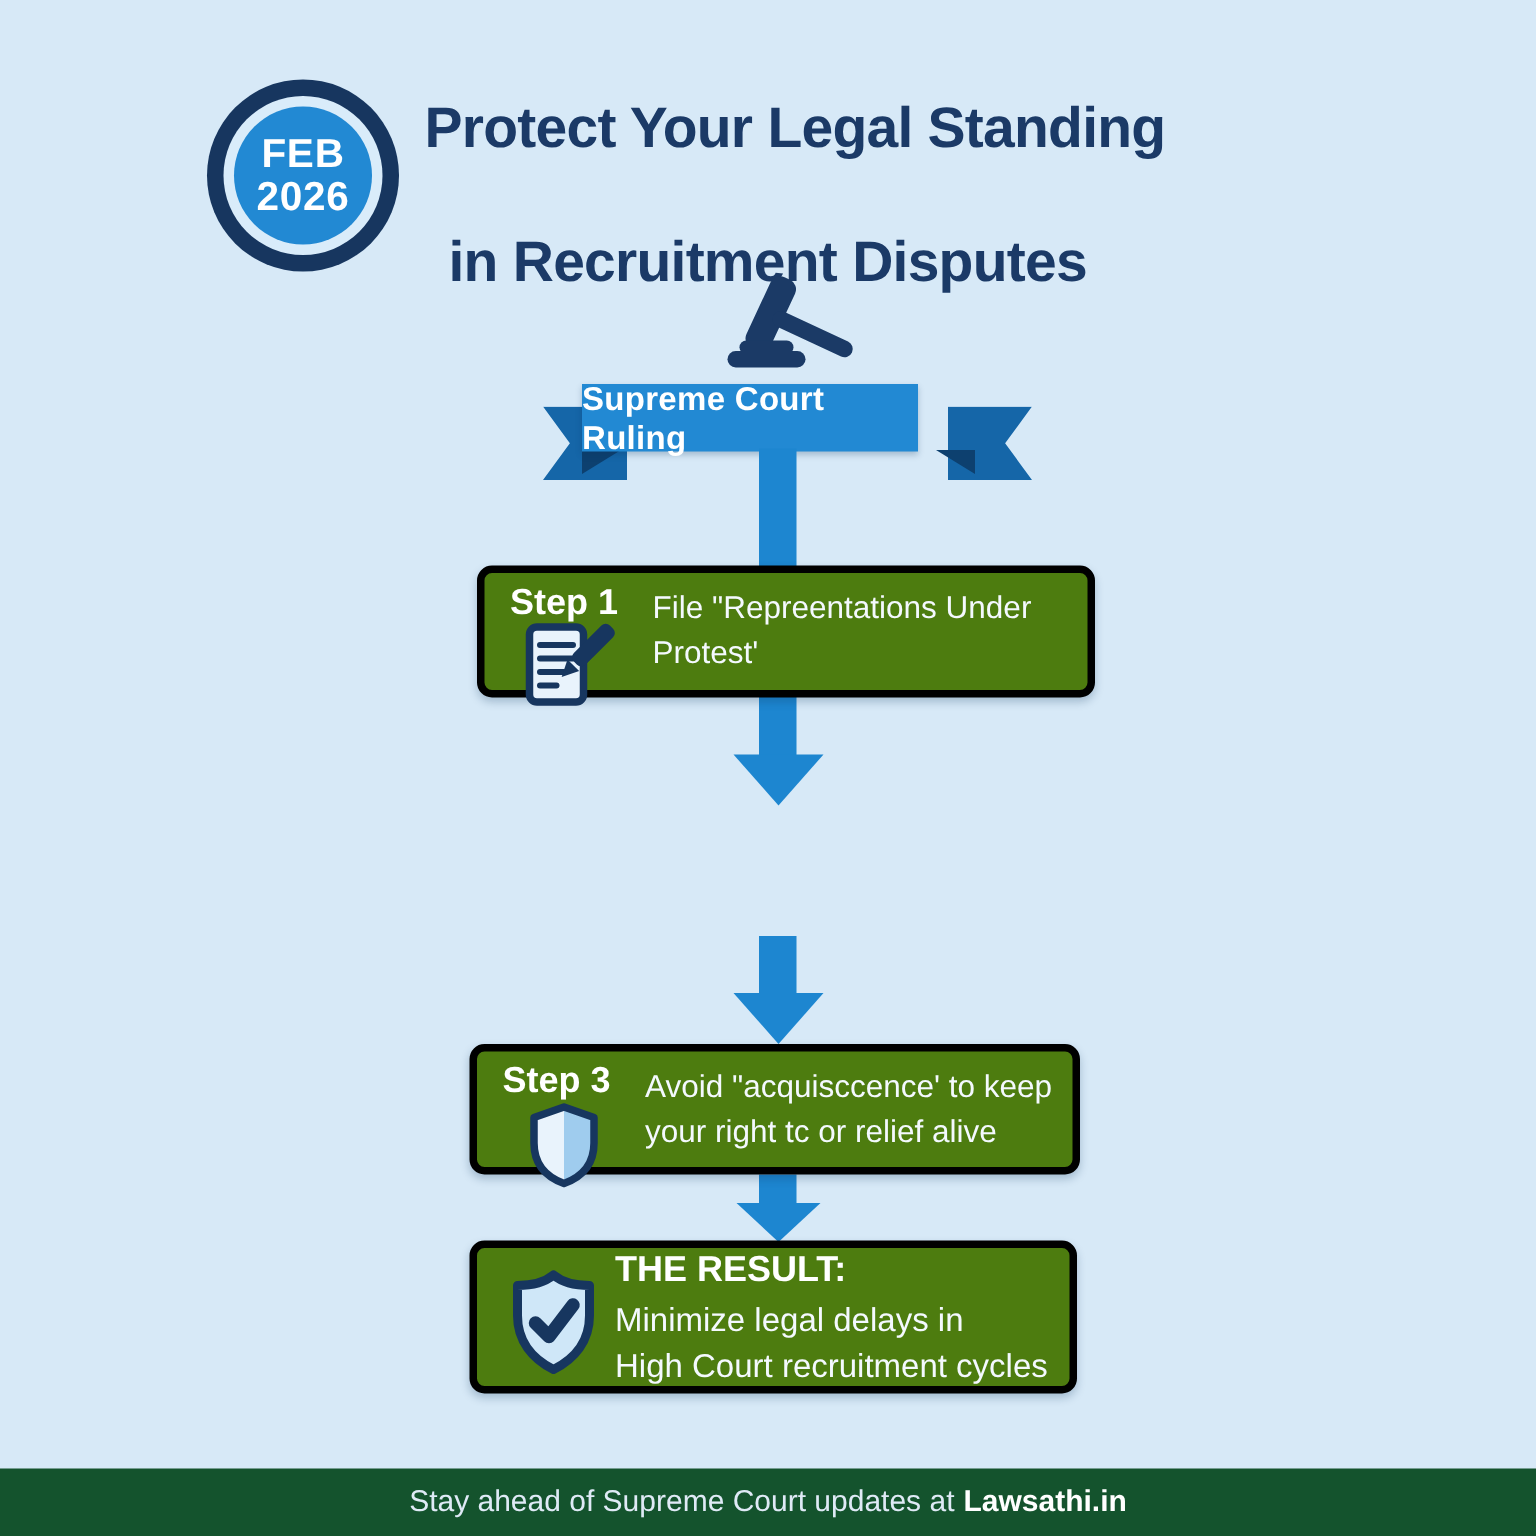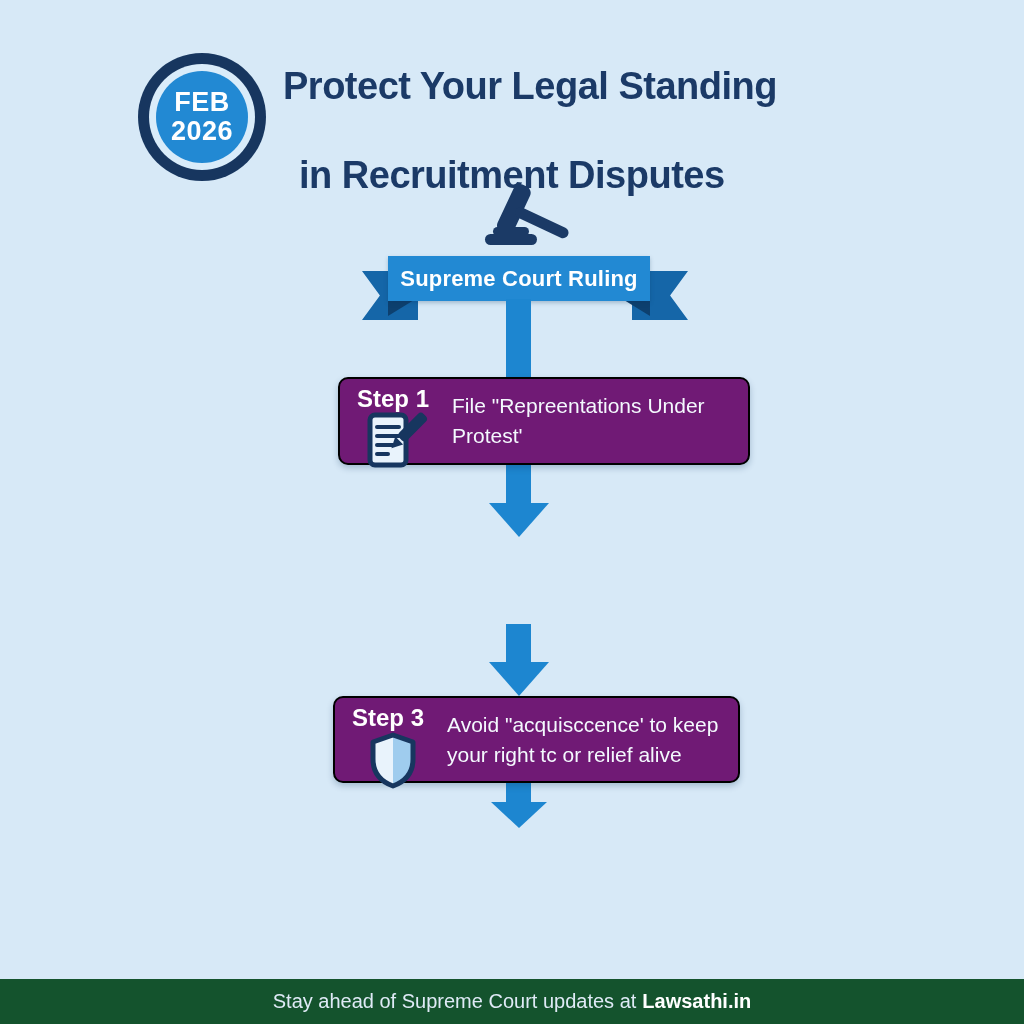--- a/index.html
+++ b/index.html
@@ -21,39 +21,39 @@
   .title .l2{display:block; padding-left:16px;margin-top:43px;}
   
   .gavel{position:absolute; left:473px; top:183px;}
   
   .tail{position:absolute; top:271px; width:56px; height:49px; background:#1566a8;}
   .tail.left{left:362px; clip-path:polygon(0 0,100% 0,100% 100%,0 100%,32% 50%);}
   .tail.right{left:632px; clip-path:polygon(0 0,100% 0,68% 50%,100% 100%,0 100%);}
   .fold{position:absolute; top:300px; width:26px; height:16px; background:#0d406f;}
   .fold.left{left:388px; clip-path:polygon(0 0,100% 0,0 100%);}
   .fold.right{left:624px; clip-path:polygon(0 0,100% 0,100% 100%);}
-  .band{position:absolute; left:388px; top:256px; width:262px; height:45px;
+  .band{position:absolute; left:388px; top:256px; width:224px; height:45px;
     background:#2289d3; display:flex; align-items:center; justify-content:center;
     box-shadow:0 2px 4px rgba(13,50,90,.25);}
   .band .label{color:#ffffff; font-weight:700; font-size:22px; letter-spacing:.2px;}
   
   .bar{position:absolute; background:#1d86d0;}
   .stem{position:absolute; width:25px; background:#1d86d0;}
   .head{position:absolute; width:0; height:0;
     border-left:30px solid transparent; border-right:30px solid transparent;}
   .c0{left:506px; top:299px; width:25px; height:80px;}
   .a1s{left:506px; top:464px; height:40px;}
   .a1h{left:489px; top:503px; border-top:34px solid #1d86d0;}
   .a2s{left:506px; top:624px; height:39px;}
   .a2h{left:489px; top:662px; border-top:34px solid #1d86d0;}
   .a3s{left:506px; top:783px; height:20px;}
   .a3h{left:491px; top:802px; border-left-width:28px; border-right-width:28px; border-top:26px solid #1d86d0;}
   
-  .card{position:absolute; background:#701a75; border:2px solid #000000; border-radius:10px;
-    box-sizing:border-box; box-shadow:0 3px 6px rgba(13,50,90,.25);margin-left:20px;}
+  .card{position:absolute; background:#4d7c0f; border:5px solid #000000; border-radius:10px;
+    box-sizing:border-box; box-shadow:0 3px 6px rgba(13,50,90,.25);}
   .s1{left:318px; top:377px; width:412px; height:88px;}
   .s2{left:318px; top:536px; width:412px; height:89px;}
   .s3{left:313px; top:696px; width:407px; height:87px;}
   .res{left:313px; top:827px; width:405px; height:102px;}
   .step-label{position:absolute; left:17px; top:6px; color:#ffffff; font-weight:700; font-size:24px;}
   .step-icon{position:absolute; left:26px; top:33px;}
   .step-text{position:absolute; left:112px; top:0; right:8px; height:100%;
     display:flex; flex-direction:column; justify-content:center;
     color:#f4f9fe; font-size:21px; line-height:1.42; font-weight:400;}
   .res .step-icon{left:18px; top:12px;}
@@ -143,19 +143,30 @@
       <path d="M26 4 L46 11 V28 C46 43 37 51 26 55 C15 51 6 43 6 28 V11 Z" fill="#9fccee"></path>
       <path d="M26 4 L46 11 V28 C46 43 37 51 26 55 C15 51 6 43 6 28 V11 Z" fill="#e9f3fc" clip-path="url(#halfL)"></path>
       <path d="M26 4 L46 11 V28 C46 43 37 51 26 55 C15 51 6 43 6 28 V11 Z" fill="none" stroke="#17365f" stroke-width="5" stroke-linejoin="round"></path>
     </svg>
     <div class="step-text">
       <span>Avoid "acquisccence' to keep</span>
       <span>your right tc or relief alive</span>
     </div>
   </div>
 
+  <div class="card res">
+    <svg class="step-icon" width="66" height="76" viewBox="0 0 66 76">
+      <path d="M33 6 C39 11 47 13 57 13 V33 C57 50 47 62 33 69 C19 62 9 50 9 33 V13 C19 13 27 11 33 6 Z" fill="#cfe7f8" stroke="#17365f" stroke-width="6" stroke-linejoin="round"></path>
+      <path d="M21 38 L30 47 L46 26" fill="none" stroke="#17365f" stroke-width="9" stroke-linecap="round" stroke-linejoin="round"></path>
+    </svg>
+    <div class="step-text">
+      <span class="res-heading">THE RESULT:</span>
+      <span class="res-line">Minimize legal delays in</span>
+      <span class="res-line">High Court recruitment cycles</span>
+    </div>
+  </div>
 
   <div class="footer">
     <span class="ft">Stay ahead of Supreme Court updates at</span>
     <span class="ft brand">Lawsathi.in</span>
   </div>
 
 </div>
 
 </body></html>

